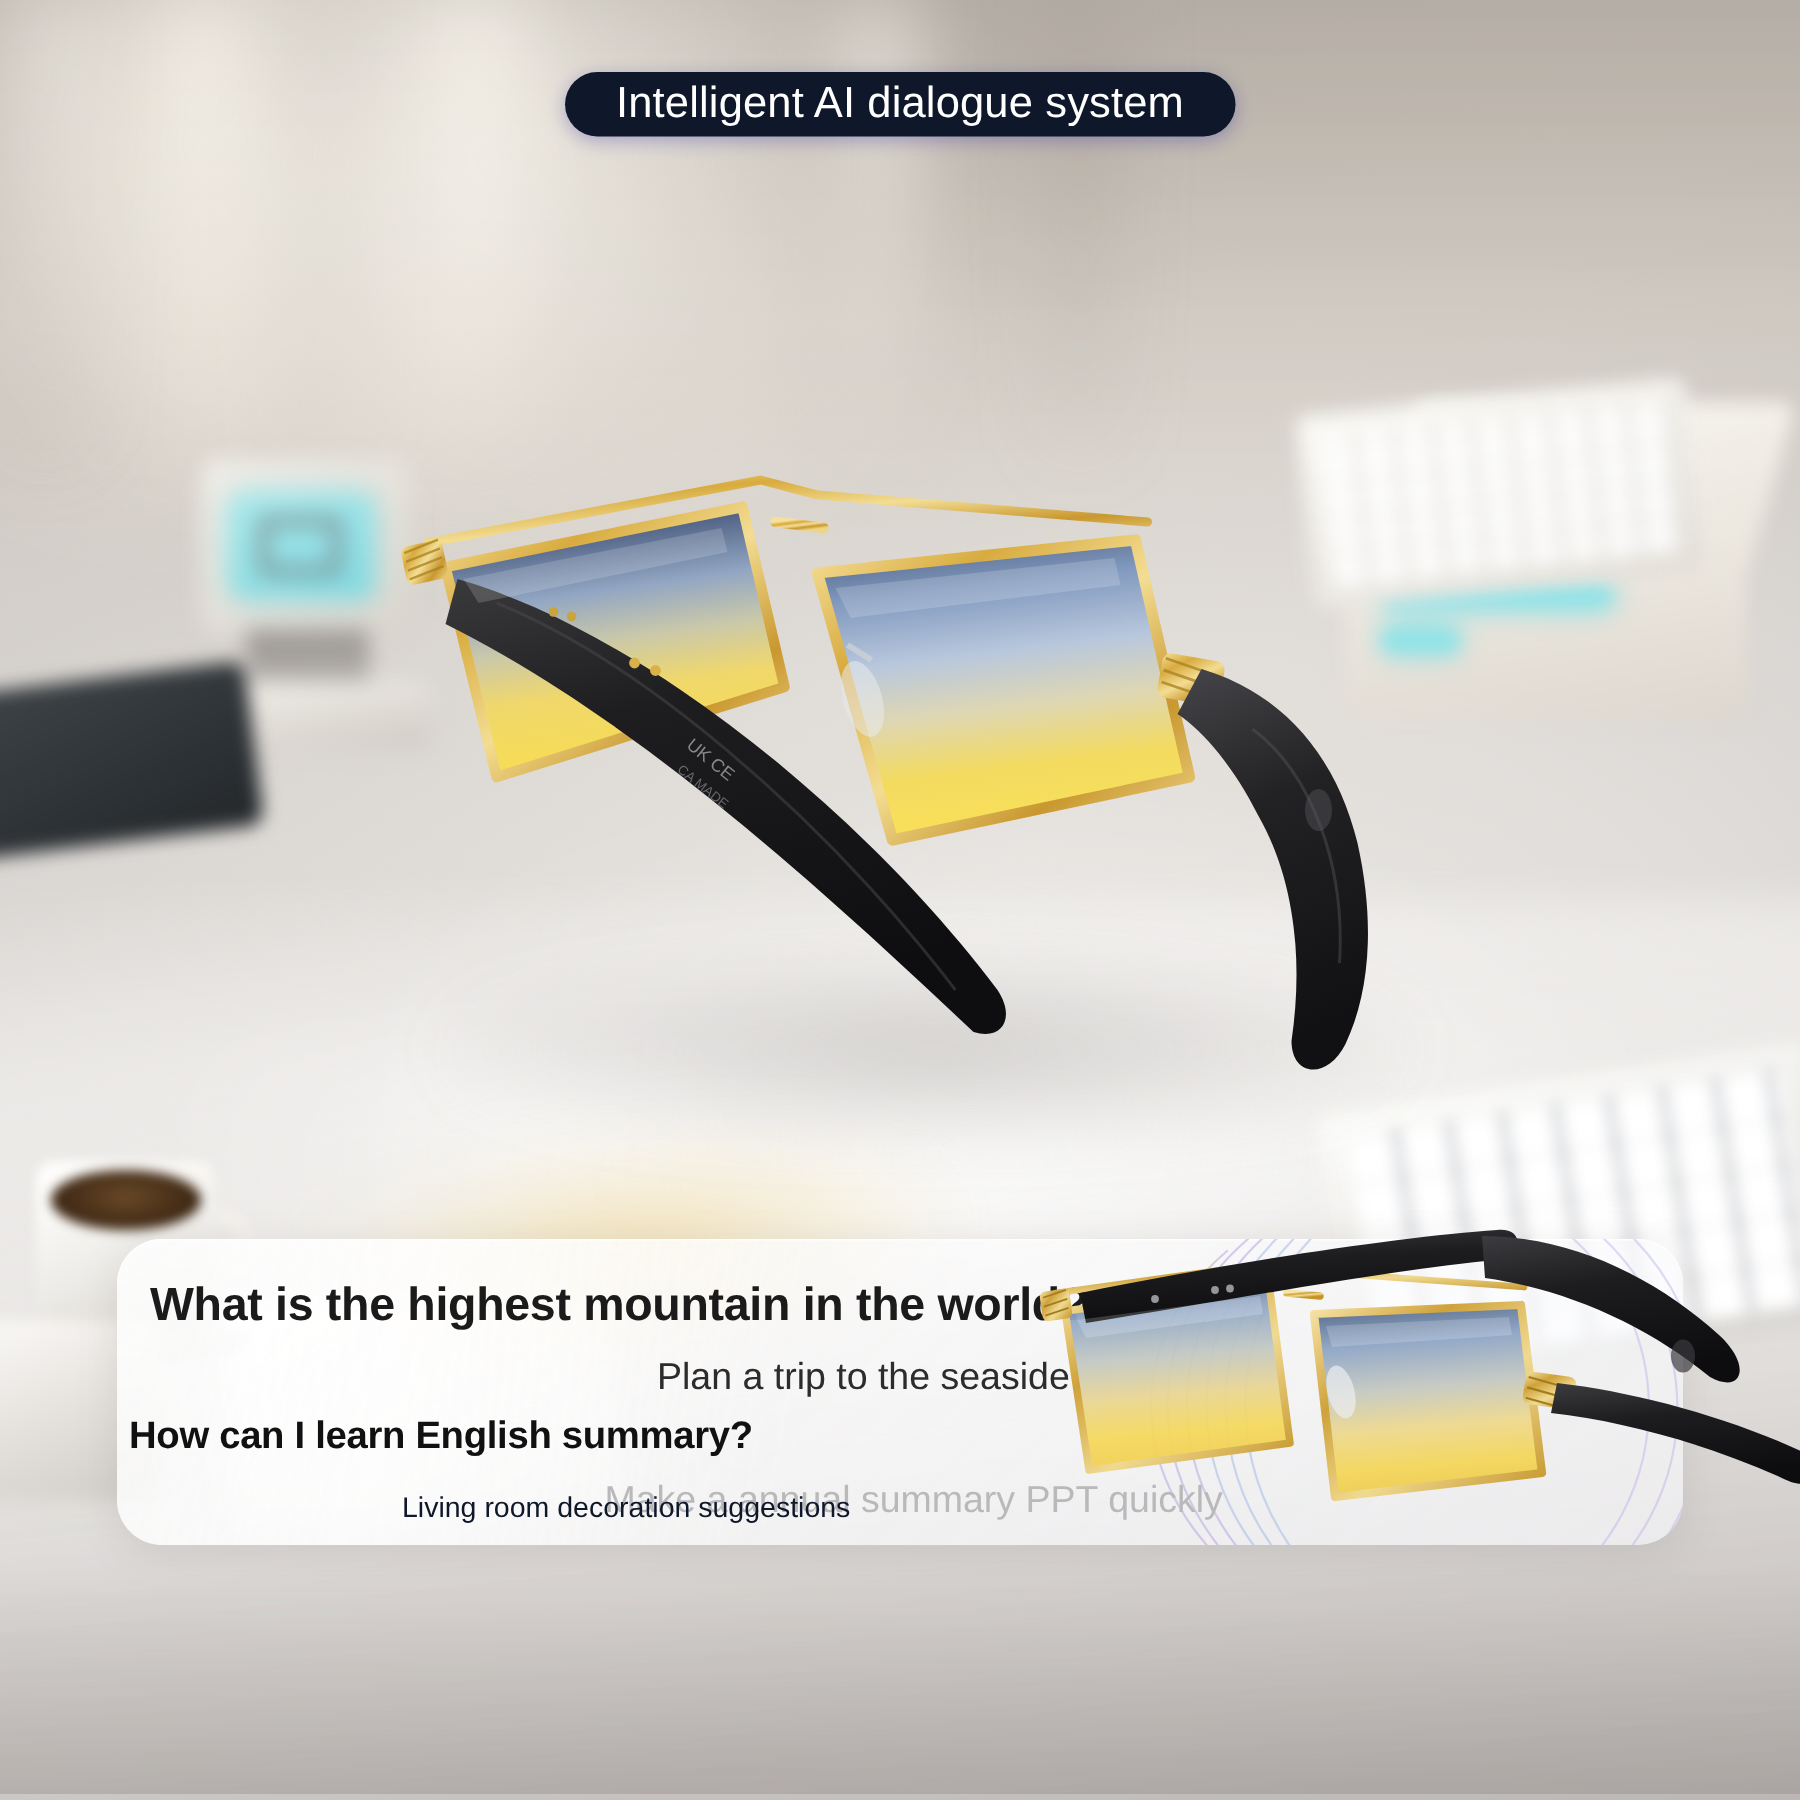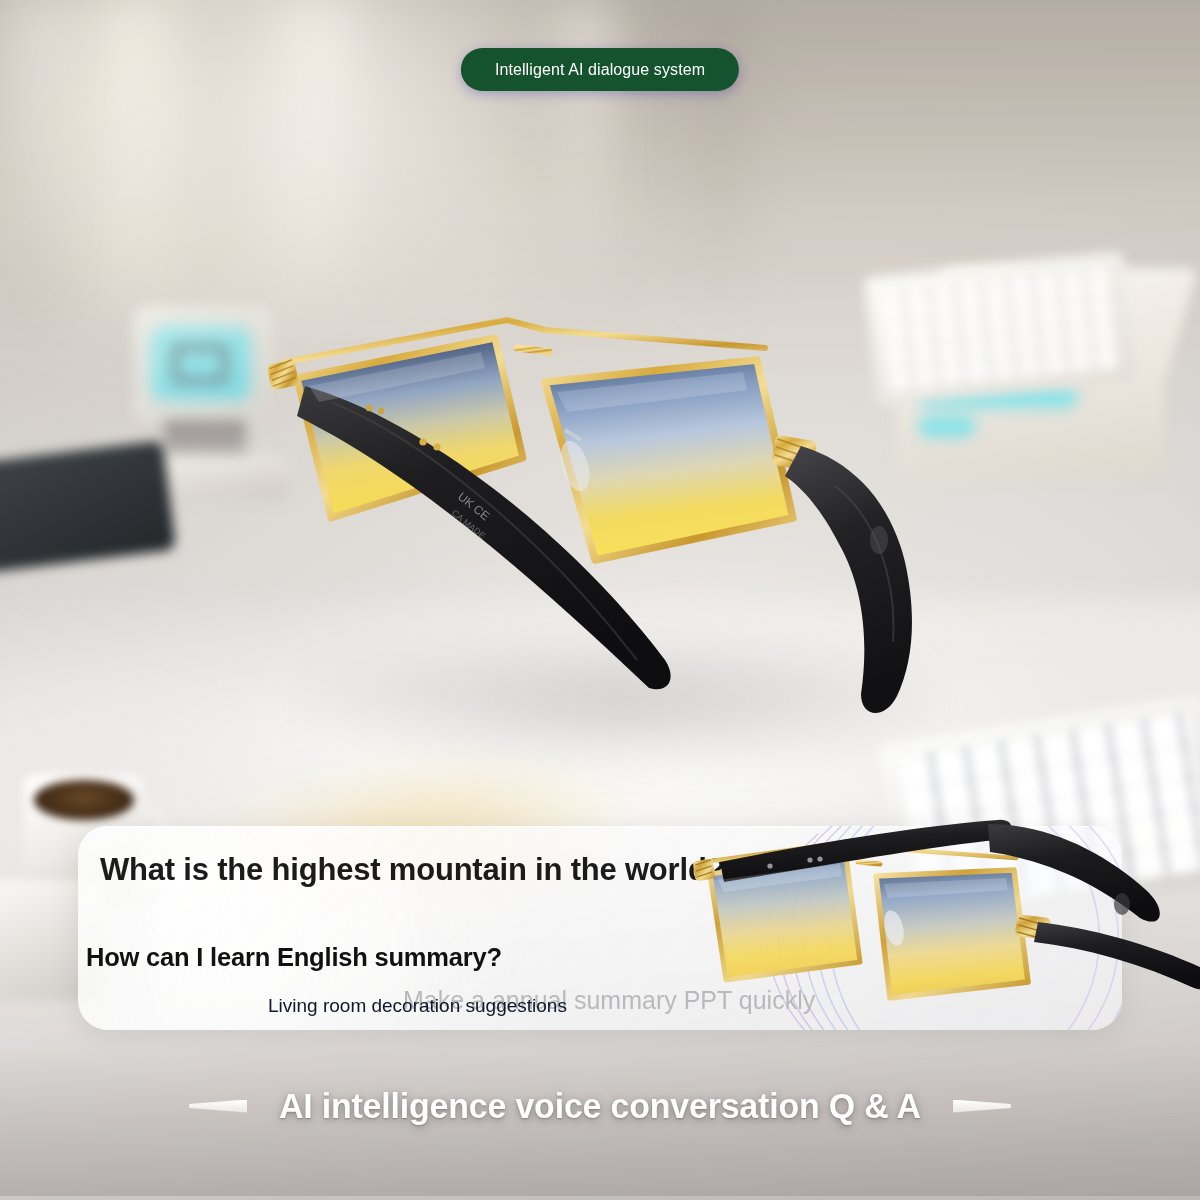--- a/index.html
+++ b/index.html
@@ -209,24 +209,24 @@
   .bg-soft {
     position:absolute; inset:0; backdrop-filter:blur(0px);
     background:linear-gradient(180deg, rgba(255,255,255,0.06), rgba(255,255,255,0.0) 30%);
     pointer-events:none;
   }
 
   
   .badge {
     position:absolute; left:50%; transform:translateX(-50%);
     top:48px; height:43px; padding:0 34px;
-    background:#14532d; color:#ffffff;
+    background:#0f172a; color:#ffffff;
     border-radius:22px;
     display:flex; align-items:center; justify-content:center;
-    font-size:16px; font-weight:400; letter-spacing:.1px;
+    font-size:29px; font-weight:400; letter-spacing:.1px;
     white-space:nowrap;
     box-shadow:0 3px 12px rgba(20,22,160,.28);
   }
 
   .headline {
     position:absolute; left:0; right:0; top:100px;
     text-align:center; color:#ffffff;
     font-weight:700; font-size:73px; line-height:1.02;
     font-stretch:condensed;
     letter-spacing:-0.5px;
@@ -496,20 +496,21 @@
             <path d="M424 -16 C 512 56, 512 196, 426 260" stroke-width="1.5"></path>
             <path d="M440 -20 C 530 54, 530 200, 442 264" stroke-width="1.5"></path>
             <path d="M456 -24 C 548 52, 548 204, 458 268" stroke-width="1.5"></path>
             <path d="M472 -28 C 566 50, 566 208, 474 272" stroke-width="1.5"></path>
           </g>
         </g>
       </svg>
     </div>
 
     <div class="qa-text qa-q1">What is the highest mountain in the world?</div>
+    <div class="qa-text qa-q2">Plan a trip to the seaside</div>
     <div class="qa-text qa-q3">How can I learn English summary?</div>
     <div class="qa-text qa-q4">Make a annual summary PPT quickly</div>
   </div>
 
   <div class="qa-text qa-q5" style="position:absolute; left:268px; top:995px;">Living room decoration suggestions</div>
 
   <div id="panel-glasses-overflow">
     <svg viewBox="0 0 520 230" xmlns="http://www.w3.org/2000/svg">
       <defs>
         <linearGradient id="pLensA" x1="0.1" y1="0" x2="0.2" y2="1">
@@ -581,19 +582,14 @@
                  C 444 146, 388 130, 336 124 Z" fill="url(#pTemple)"></path>
         <ellipse cx="424" cy="86" rx="8" ry="11" fill="#3a3a3e" opacity=".7"></ellipse>
       </g>
 
       <path d="M20 62 L142 46 L144 58 L26 74 Z" fill="#ffffff" opacity="0.18"></path>
       <path d="M186 66 L308 60 L310 72 L190 80 Z" fill="#ffffff" opacity="0.18"></path>
     </svg>
   </div>
 
   <div class="footer-haze"></div>
-  <div id="footer">
-    <span class="foot-dash left"></span>
-    <span class="foot-text">AI intelligence voice conversation Q &amp; A</span>
-    <span class="foot-dash right"></span>
-  </div>
 
 </div>
 
 </body></html>

